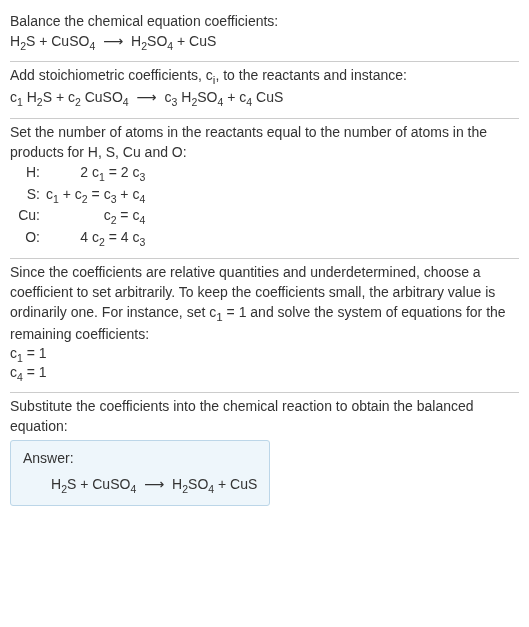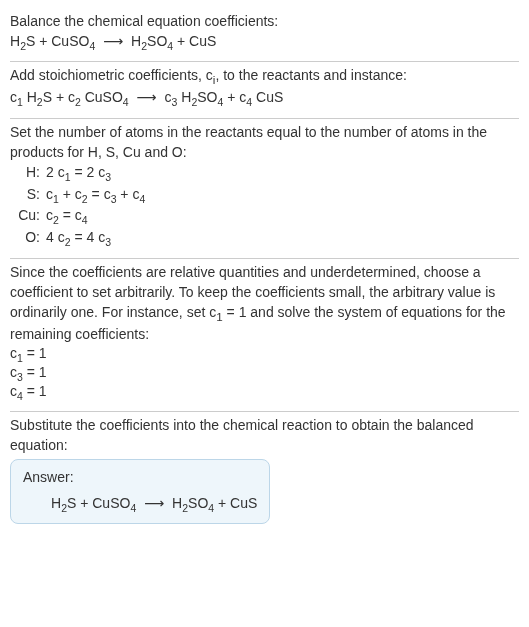--- a/index.html
+++ b/index.html
@@ -32,33 +32,34 @@
     padding: 0 4px;
   }
   table.eqtable {
     border-collapse: collapse;
     margin-left: 2px;
   }
   table.eqtable td {
     padding: 1px 6px 1px 0;
     vertical-align: baseline;
     white-space: nowrap;
+    text-align: right;
   }
   table.eqtable td.lbl {
     text-align: right;
     min-width: 28px;
   }
   .coef-list div {
     line-height: 1.35;
   }
   .answer-box {
     display: inline-block;
     border: 1px solid #bcd6e8;
     background: #eef6fb;
-    border-radius: 8px;
+    border-radius: 3px;
     padding: 8px 12px 10px 12px;
     margin-top: 4px;
   }
   .answer-box .ans-label {
     margin-bottom: 6px;
   }
   .answer-box .ans-eq {
     padding-left: 28px;
   }
 </style>
@@ -111,21 +112,20 @@
     </table>
 </div>
 <hr class="sep">
 
 <div class="section">
   <div>
     <span>Since the coefficients are relative quantities and underdetermined, choose a coefficient to set arbitrarily. To keep the coefficients small, the arbitrary value is ordinarily one. For instance, set </span><span class="ital"><span>c</span><sub>1</sub></span><span> = 1 and solve the system of equations for the remaining coefficients:</span>
   </div>
   <div class="coef-list chem">
     <div><span class="ital"><span>c</span><sub>1</sub></span><span> = 1</span></div>
-    <div><span class="ital"><span>c</span><sub>3</sub></span><span> = 1</span></div>
     <div><span class="ital"><span>c</span><sub>4</sub></span><span> = 1</span></div>
   </div>
 </div>
 <hr class="sep">
 
 <div class="section">
   <div>Substitute the coefficients into the chemical reaction to obtain the balanced equation:</div>
   <div class="answer-box">
     <div class="ans-label">Answer:</div>
     <div class="ans-eq chem">

